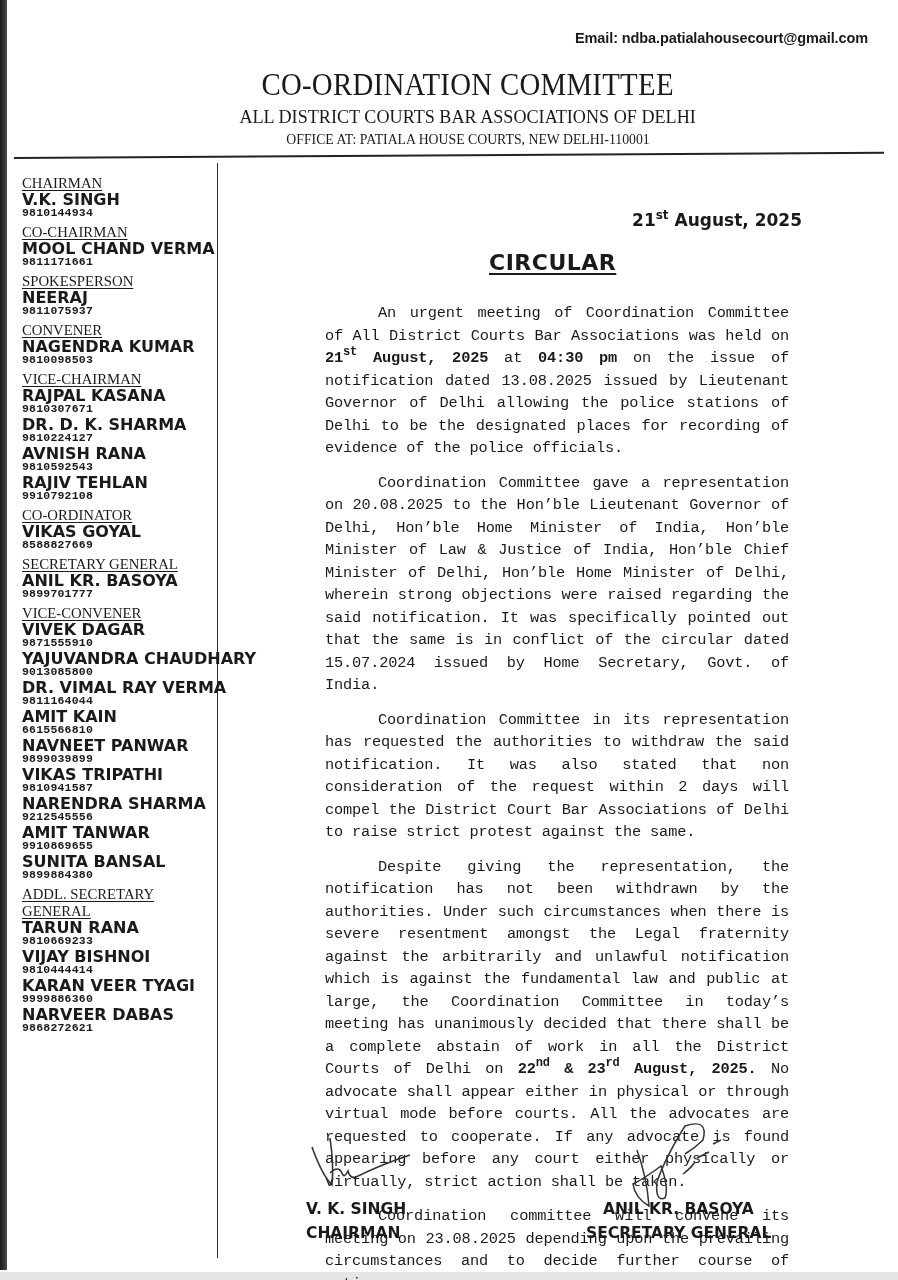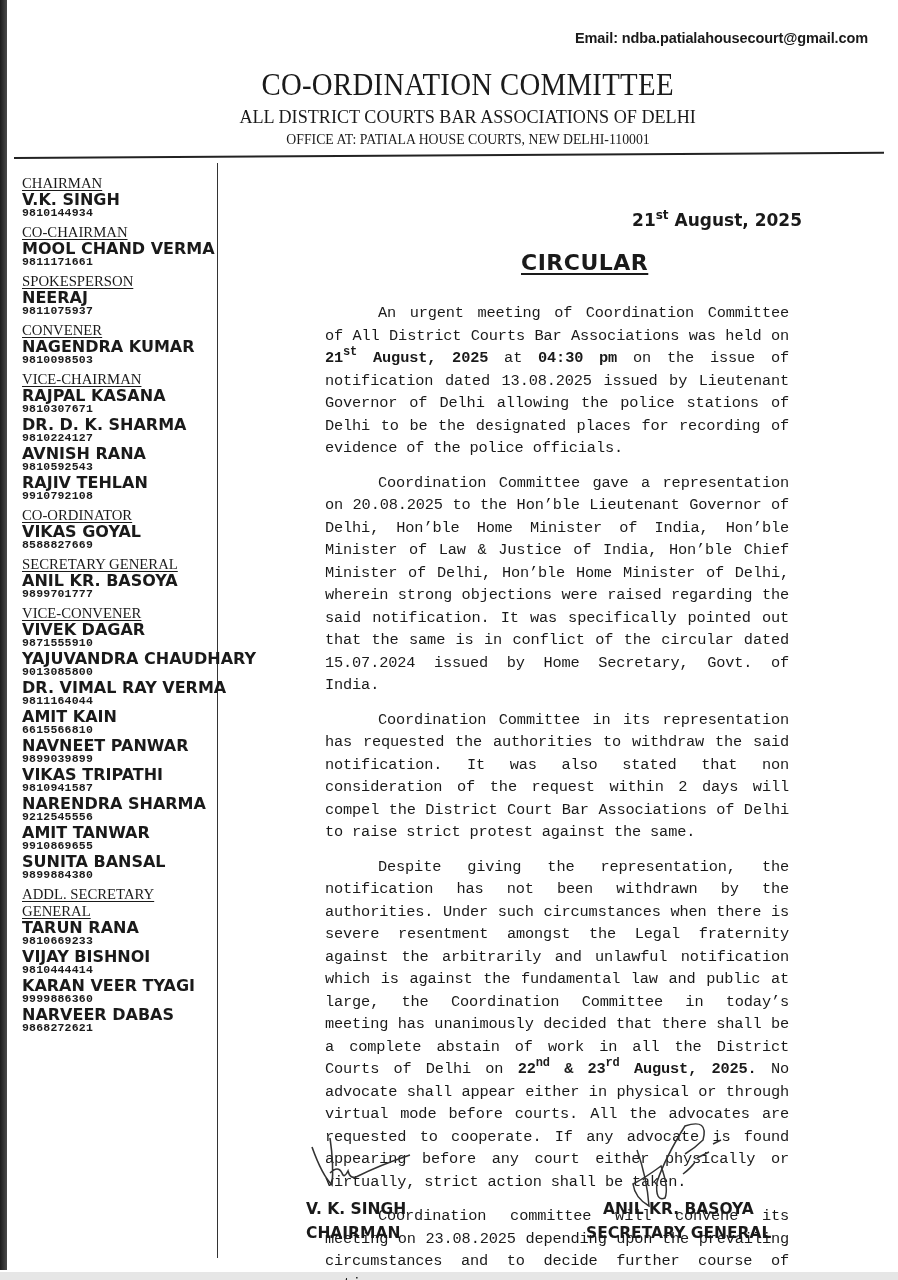--- a/index.html
+++ b/index.html
@@ -66,21 +66,21 @@
 
   
   .date {
     position: absolute; right: 96px; top: 210px;
     font-weight: bold; font-size: 17px;
   }
   .date sup, .body sup { font-size: 12px; vertical-align: 7px; line-height: 0; }
   .circular-title {
     position: absolute; left: 489px; top: 250px;
     font-weight: bold; font-size: 22px; text-decoration: underline;
-    text-underline-offset: 3px; letter-spacing: 0.5px; margin-left: 32px;
+    text-underline-offset: 3px; letter-spacing: 0.5px;
   }
   .body {
     position: absolute; left: 313px; top: 290px; width: 488px;
     font-size: 15.3px; line-height: 22.5px; text-align: justify;
     letter-spacing: -0.15px;
   }
   .body p { margin: 12px; text-indent: 53px; font-family: Liberation Mono, monospace; }
   .body b { font-weight: bold; }
 
   .sig-left { position: absolute; left: 306px; top: 1197px; }

